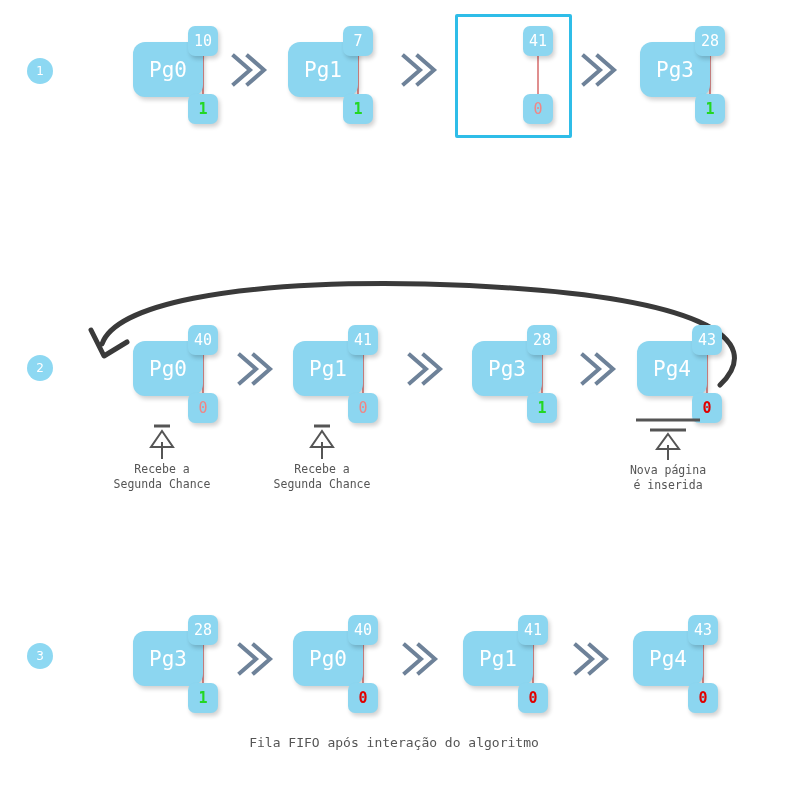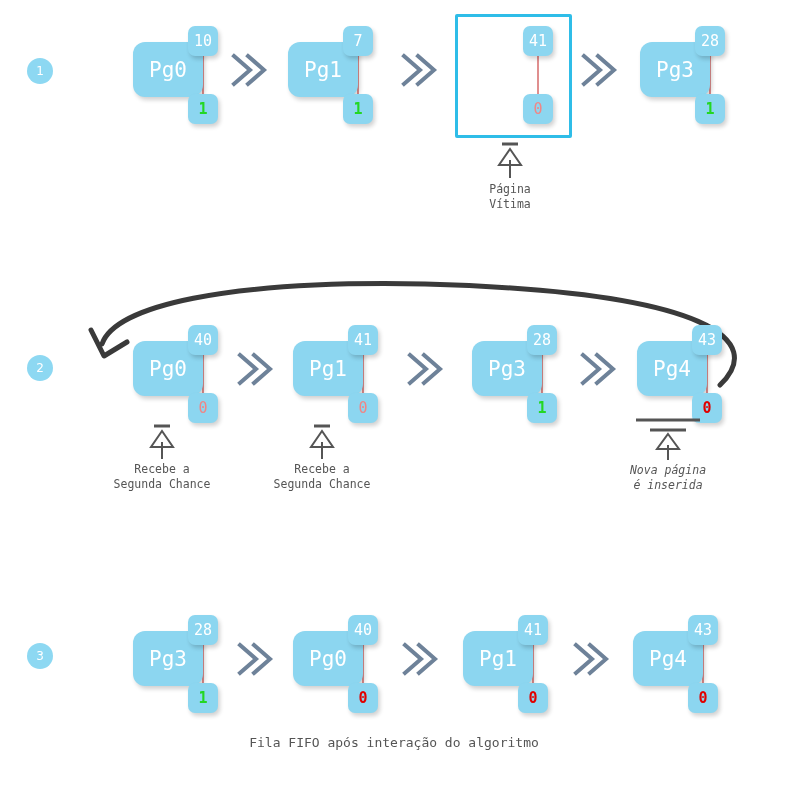--- a/index.html
+++ b/index.html
@@ -195,29 +195,20 @@
   </div>
   <div class="chev" style="left:578px; top:48px;">
     <svg width="40" height="44" viewBox="0 0 40 44">
         <g fill="none" stroke="#6E8299" stroke-width="4" stroke-linecap="square">
           <polyline points="6,8 22,22 6,36"></polyline>
           <polyline points="20,8 36,22 20,36"></polyline>
         </g>
       </svg>
   </div>
 
-  <div class="marker" style="left:450px; top:140px;">
-    <svg width="40" height="40" viewBox="0 0 40 40">
-      <line x1="12" y1="4" x2="28" y2="4" stroke="#555555" stroke-width="3"></line>
-      <polygon points="20,9 31,25 9,25" fill="none" stroke="#555555" stroke-width="2"></polygon>
-      <line x1="20" y1="20" x2="20" y2="38" stroke="#555555" stroke-width="2"></line>
-    </svg>
-    <div class="marker-label">Página
-Vítima</div>
-  </div>
 
   <div class="step-badge" style="left:27px; top:355px;">2</div>
 
   <svg class="loop-arrow" viewBox="0 0 670 125">
     <path d="M 645 113 C 690 70 640 20 350 12 C 150 8 40 34 27 72" fill="none" stroke="#3A3A3A" stroke-width="5" stroke-linecap="round"></path>
     <polyline points="16,58 29,84 52,70" fill="none" stroke="#3A3A3A" stroke-width="5" stroke-linecap="round" stroke-linejoin="round"></polyline>
   </svg>
 
   <div class="card" style="left:133px; top:325px;">
     <div class="card-link"></div>
@@ -285,21 +276,21 @@
   <div class="marker" style="left:262px; top:422px;">
     <svg width="40" height="38" viewBox="0 0 40 38">
       <line x1="12" y1="4" x2="28" y2="4" stroke="#555555" stroke-width="3"></line>
       <polygon points="20,9 31,25 9,25" fill="none" stroke="#555555" stroke-width="2"></polygon>
       <line x1="20" y1="20" x2="20" y2="37" stroke="#555555" stroke-width="2"></line>
     </svg>
     <div class="marker-label">Recebe a
 Segunda Chance</div>
   </div>
 
-  <div class="marker" style="left:608px; top:415px;font-style:italic;">
+  <div class="marker" style="left:608px; top:415px;">
     <svg width="100" height="46" viewBox="0 0 100 46">
       <line x1="18" y1="5" x2="82" y2="5" stroke="#555555" stroke-width="3"></line>
       <line x1="32" y1="15" x2="68" y2="15" stroke="#555555" stroke-width="3"></line>
       <polygon points="50,19 61,34 39,34" fill="none" stroke="#555555" stroke-width="2"></polygon>
       <line x1="50" y1="30" x2="50" y2="45" stroke="#555555" stroke-width="2"></line>
     </svg>
     <div class="marker-label">Nova página
 é inserida</div>
   </div>
 

